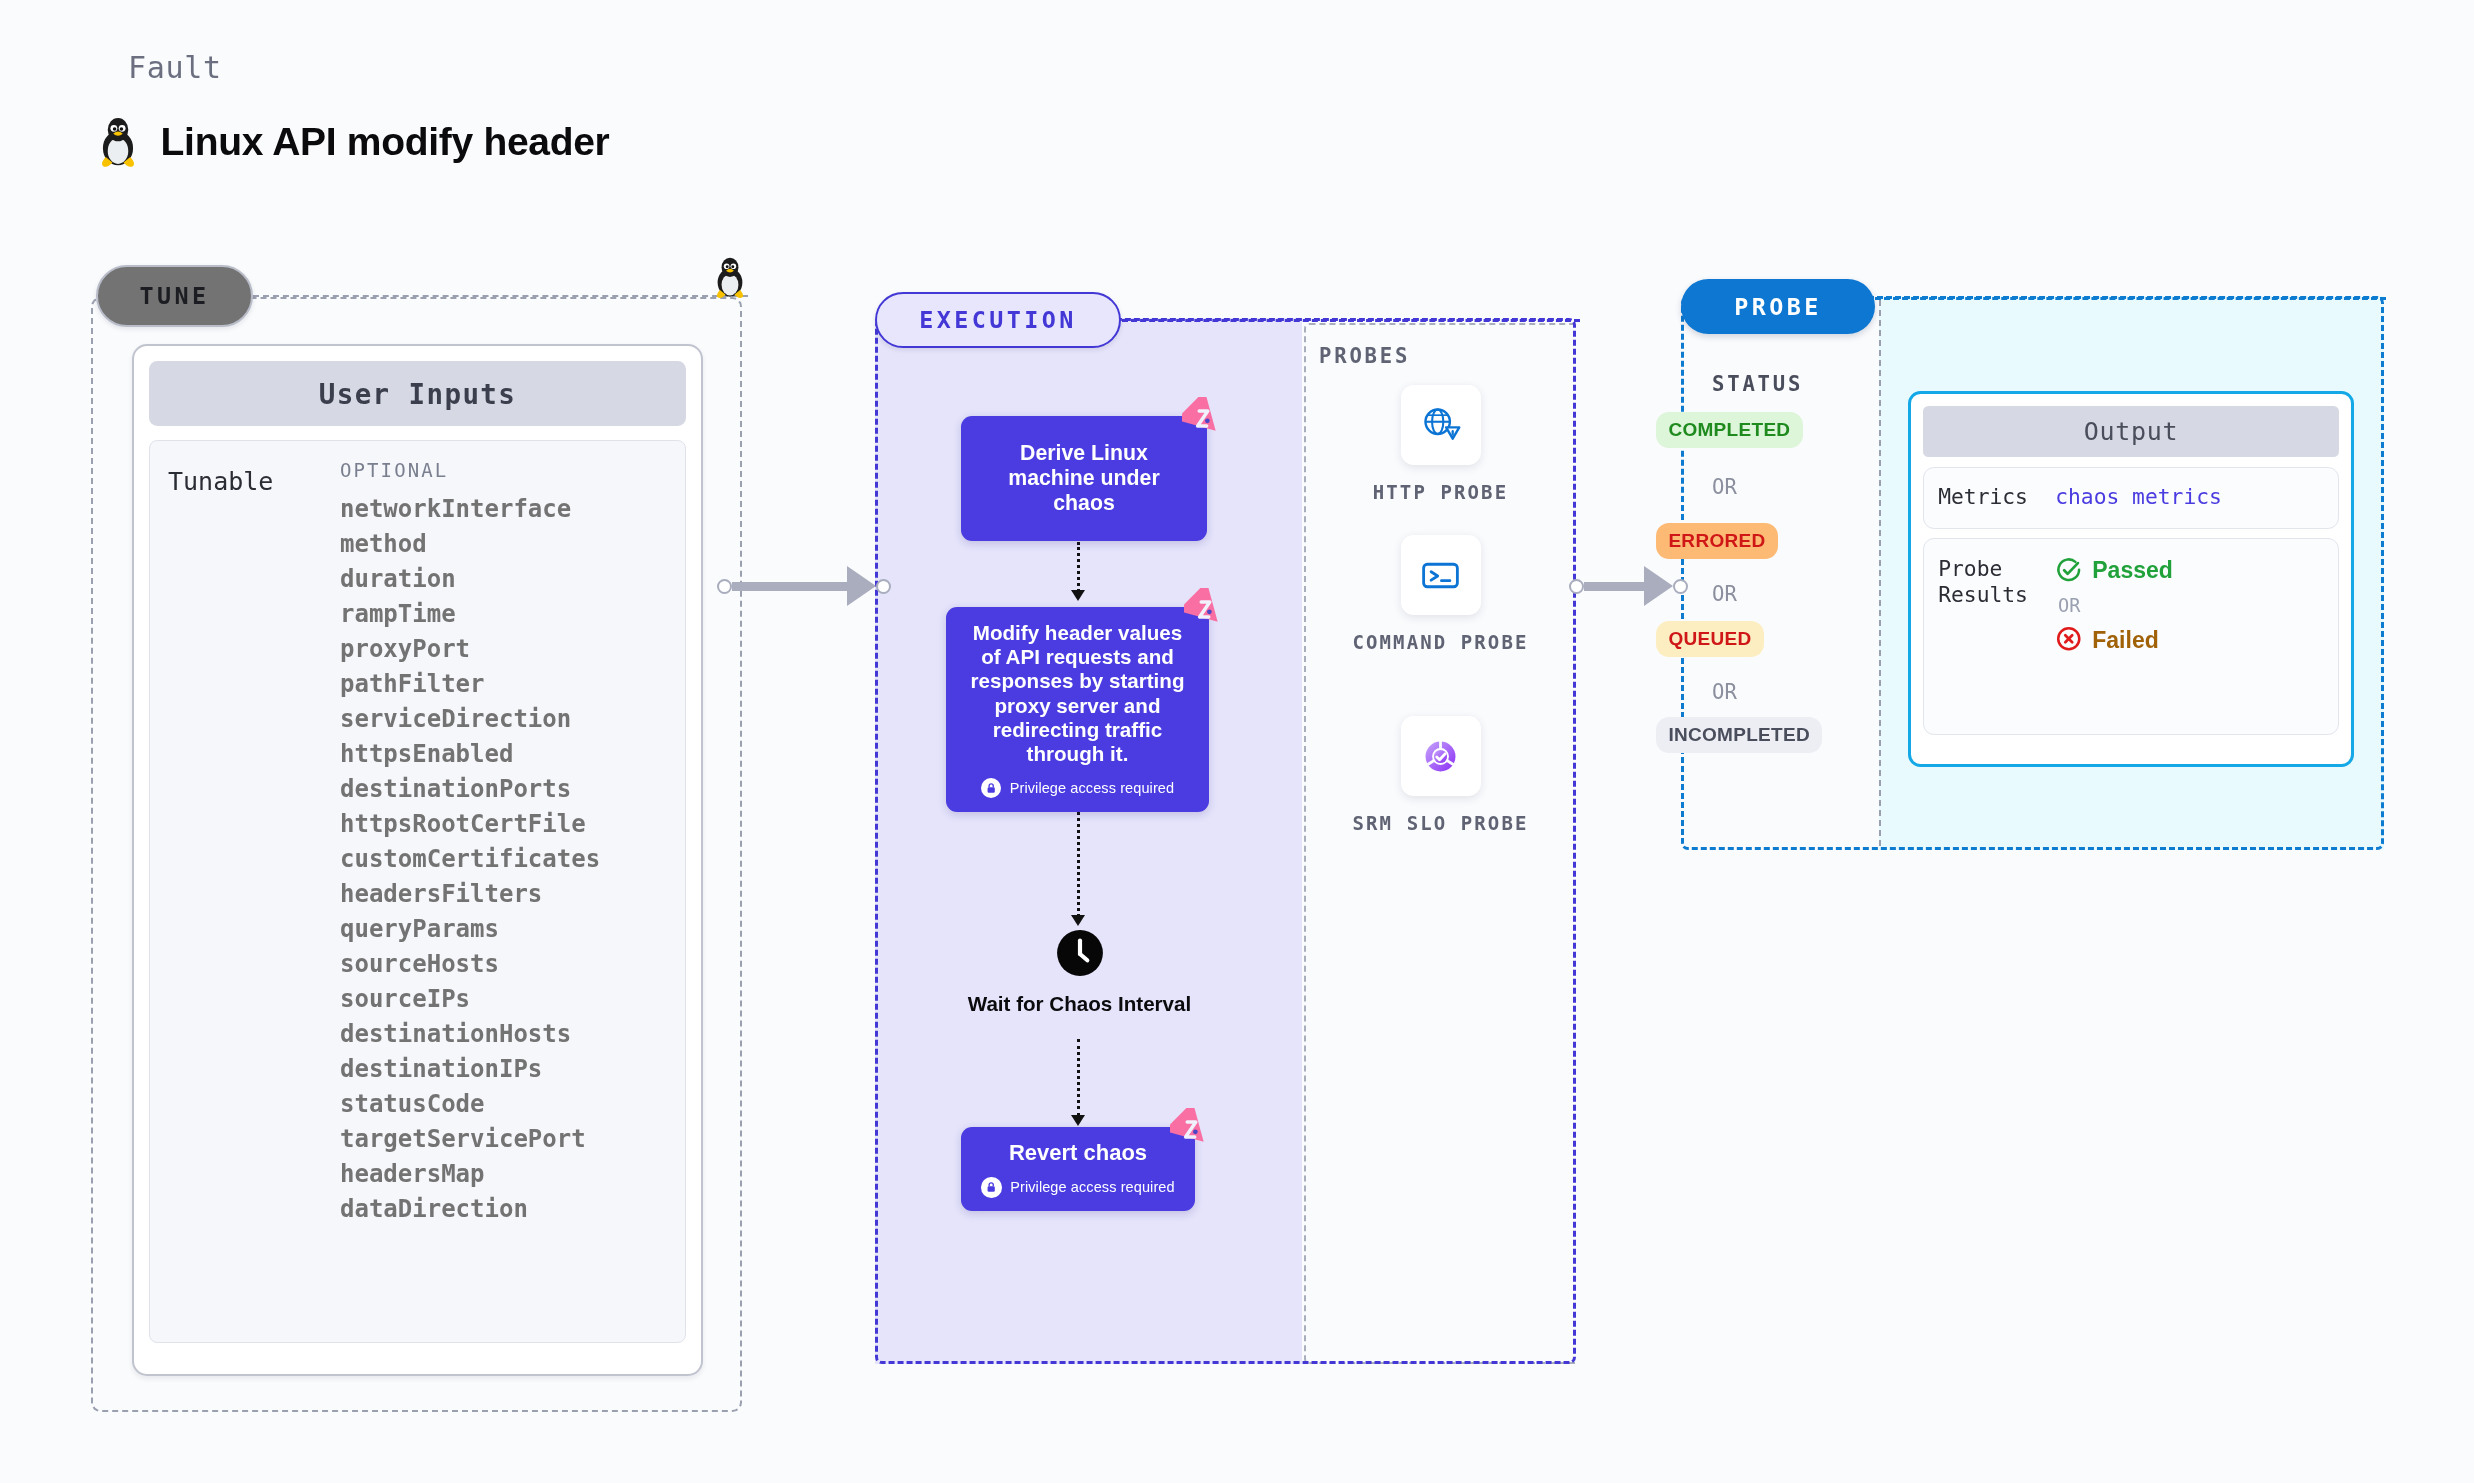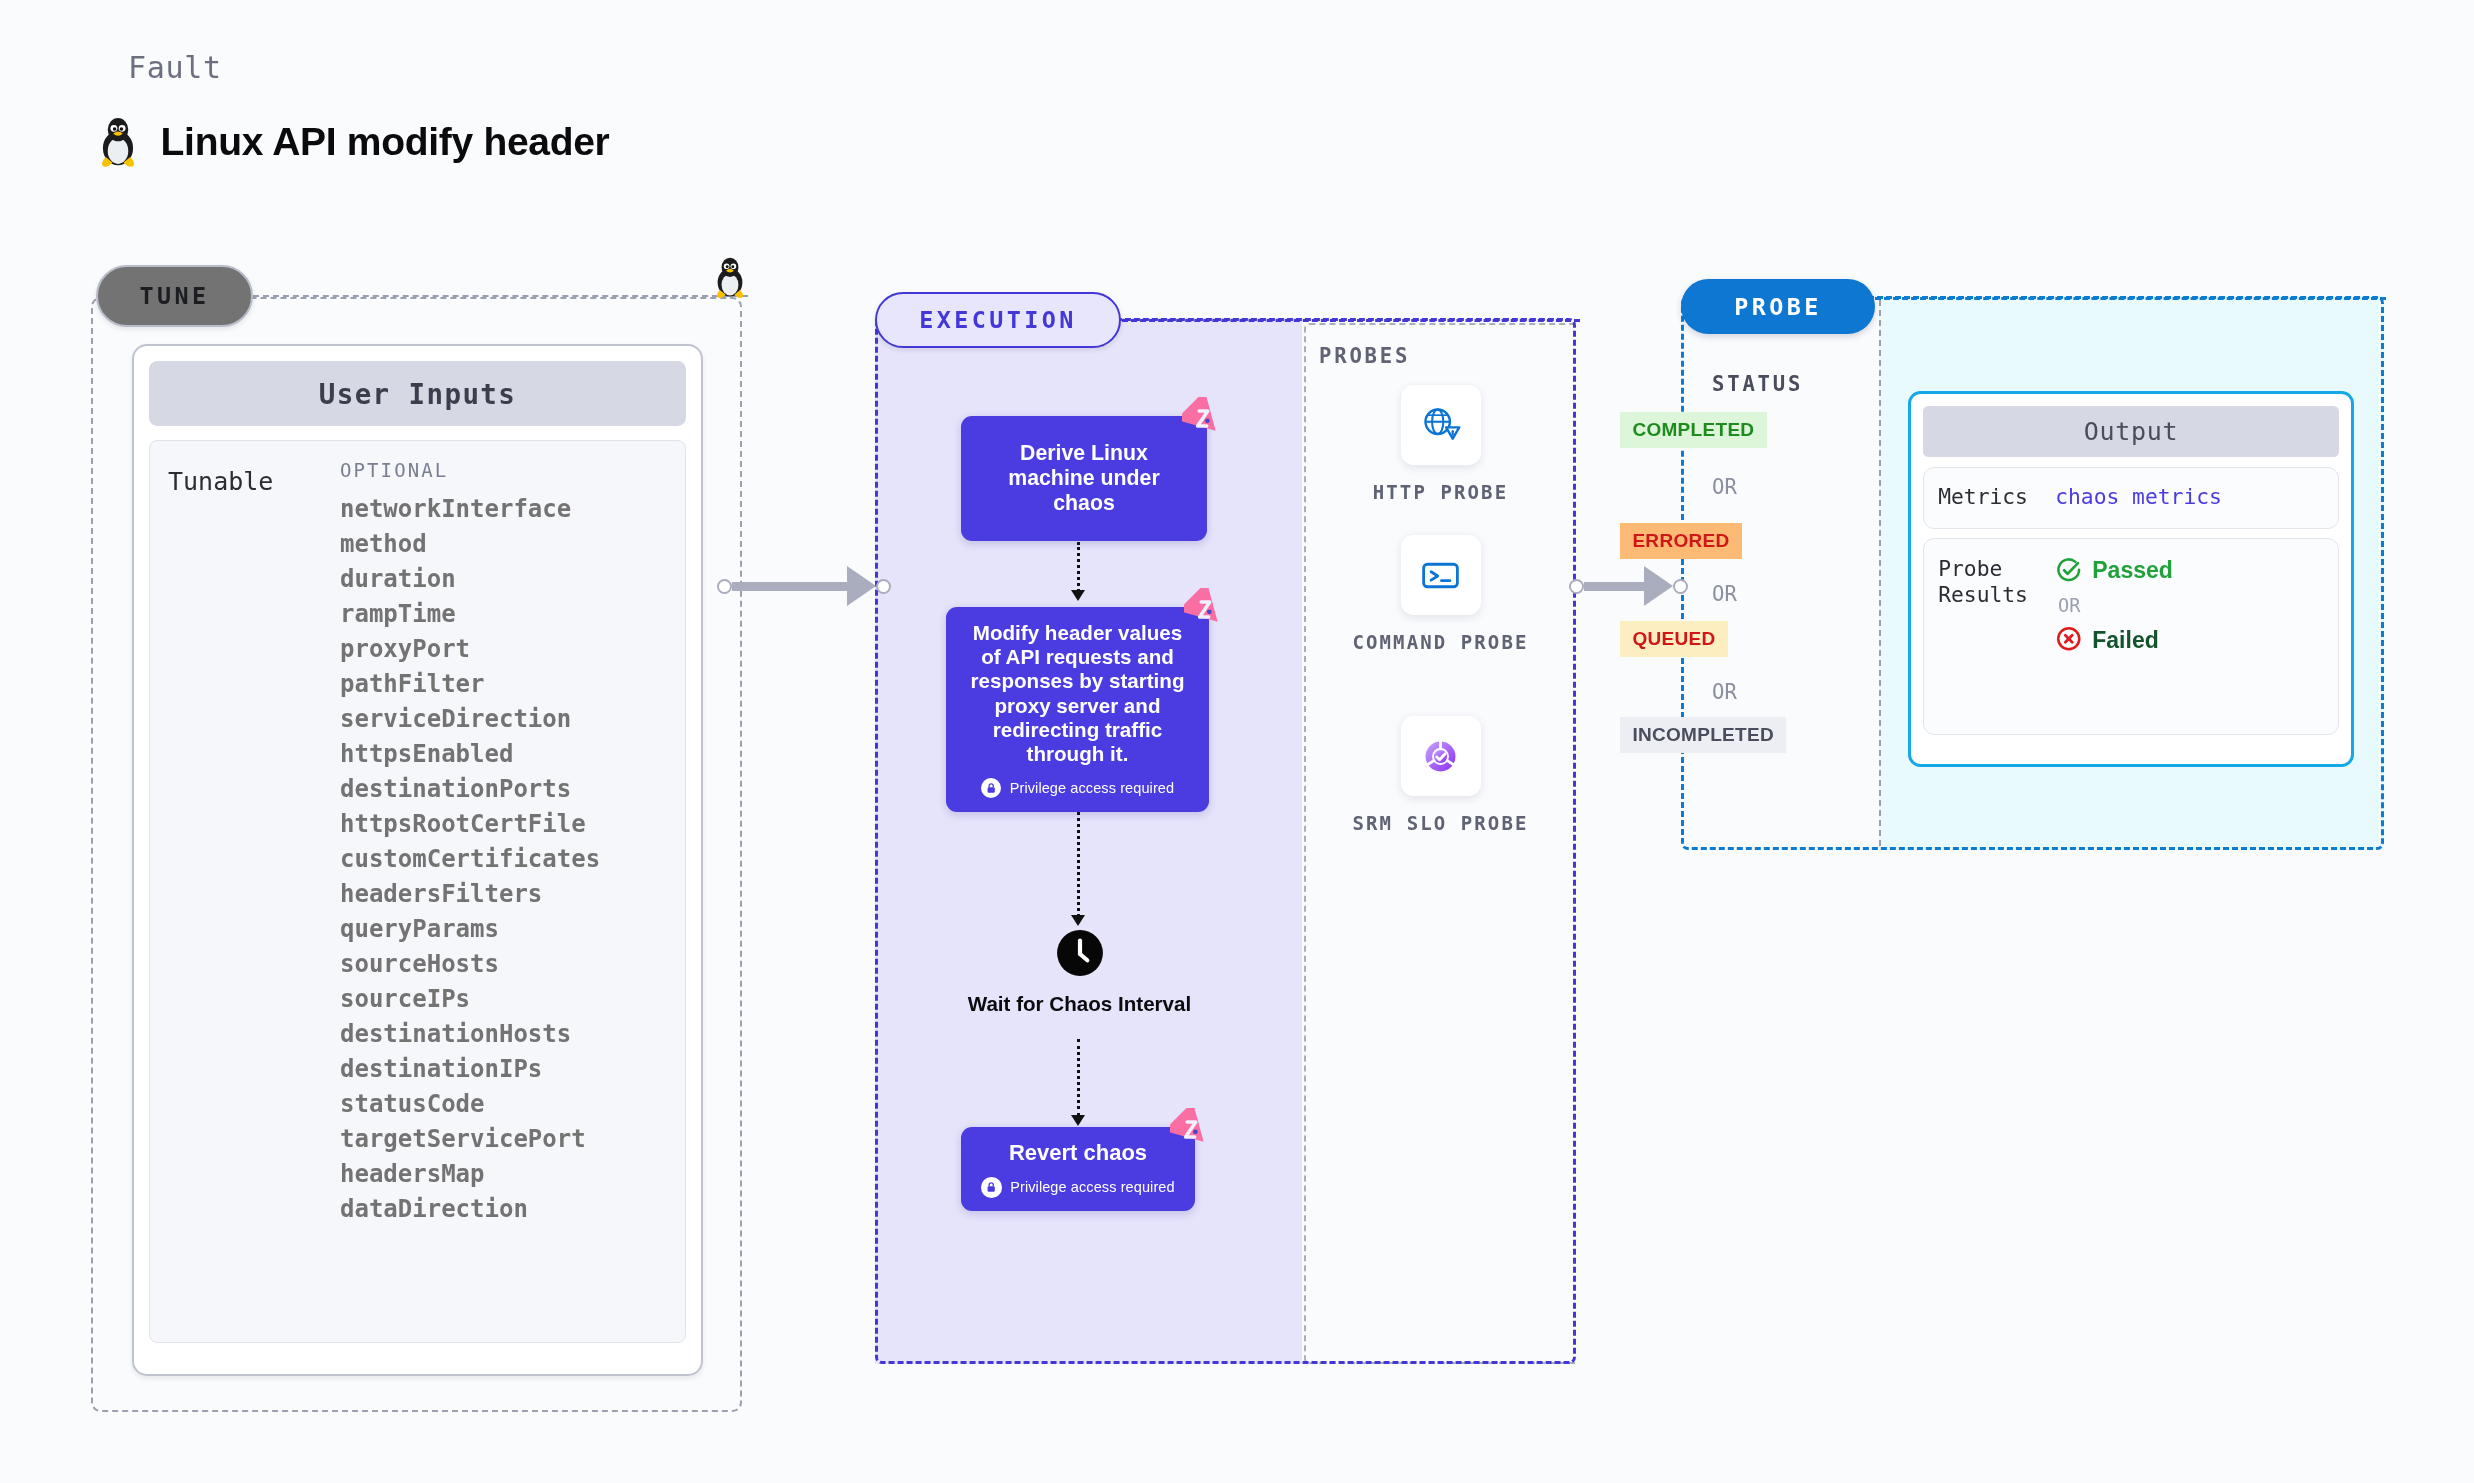--- a/index.html
+++ b/index.html
@@ -233,22 +233,22 @@
   #result-inner-div {
     position: absolute; left: 1879px; top: 300px; height: 546px; width: 0;
     border-left: 2.1px dashed #9aa0b0; z-index: 5;
   }
   .status-caption {
     position: absolute; left: 1712px; top: 372px;
     font-family: "DejaVu Sans Mono", monospace;
     font-size: 20.6px; letter-spacing: 2.8px; color: #4a4e5c; font-weight: 700;
   }
   .status-badge {
-    position: absolute; left: 1620px;
-    border-radius: 0; padding: 6.9px 12.4px;
+    position: absolute; left: 1656px;
+    border-radius: 13px; padding: 6.9px 12.4px;
     font-size: 19px; font-weight: 700; letter-spacing: 0.3px;
     font-family: "Liberation Sans", sans-serif;
   }
   .or-text {
     position: absolute; left: 1712px;
     font-size: 20.6px; color: #8b8f9e;
     font-family: "DejaVu Sans Mono", monospace;
   }
 
   
@@ -275,21 +275,21 @@
     font-family: "DejaVu Sans Mono", monospace;
     font-size: 21.3px; color: #2b2d35; width: 117px; flex: none; line-height: 1.25;
   }
   .out-val-link {
     font-family: "DejaVu Sans Mono", monospace;
     font-size: 21.3px; color: #4a3ce0;
   }
   .pr-stack { display: flex; flex-direction: column; gap: 9.6px; }
   .pr-line { display: flex; align-items: center; gap: 9.6px; }
   .pr-pass { font-size: 23px; font-weight: 700; color: #20a13a; }
-  .pr-fail { font-size: 23px; font-weight: 700; color: #14532d; }
+  .pr-fail { font-size: 23px; font-weight: 700; color: #a16207; }
   .pr-or {
     font-family: "DejaVu Sans Mono", monospace;
     font-size: 18.6px; color: #9aa0b0; padding-left: 2.8px;
   }
 
   
   .conn { position: absolute; z-index: 7; display: flex; align-items: center; }
   .conn .dot {
     width: 15px; height: 15px; border-radius: 50%;
     background: #ffffff; border: 2.8px solid #a9adbd; flex: none;

